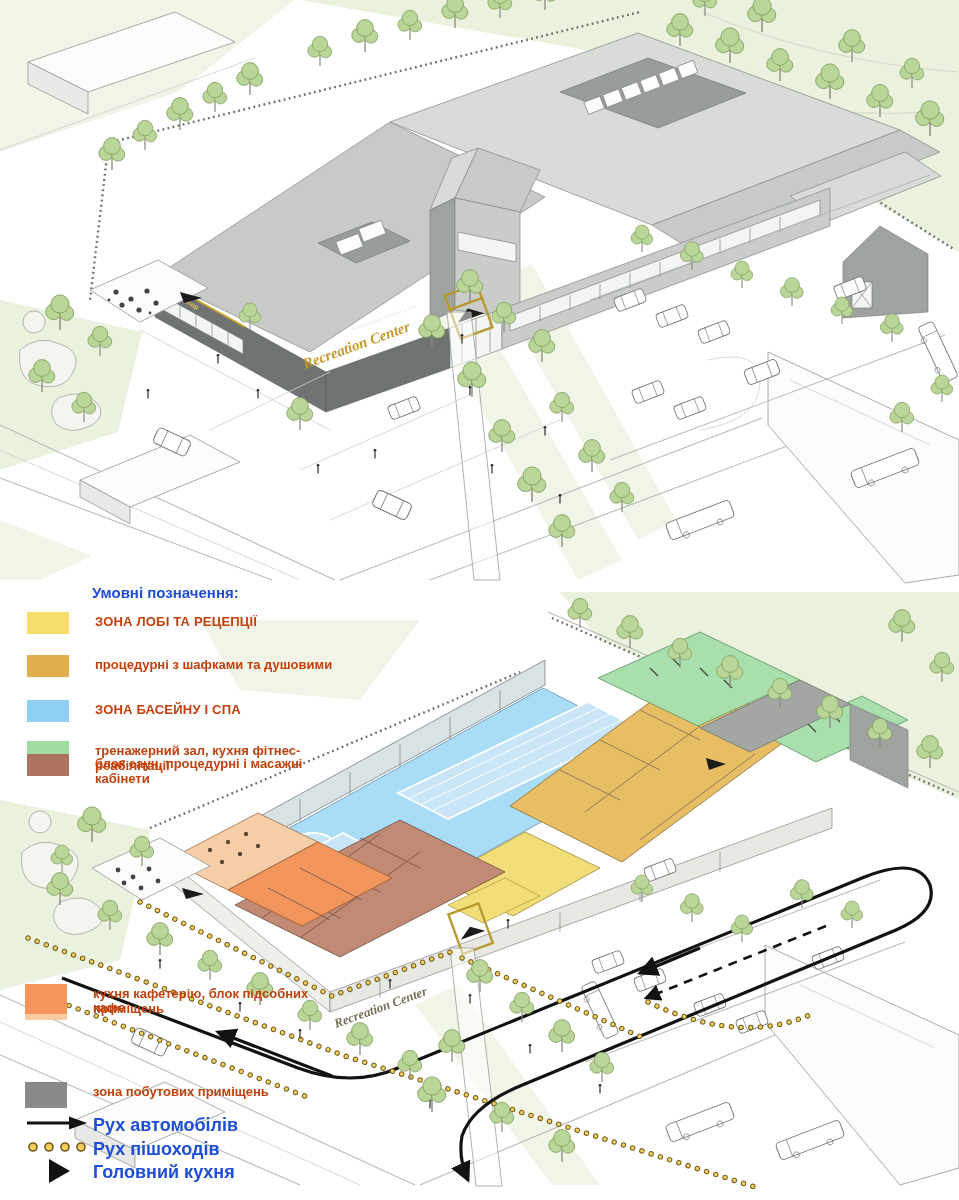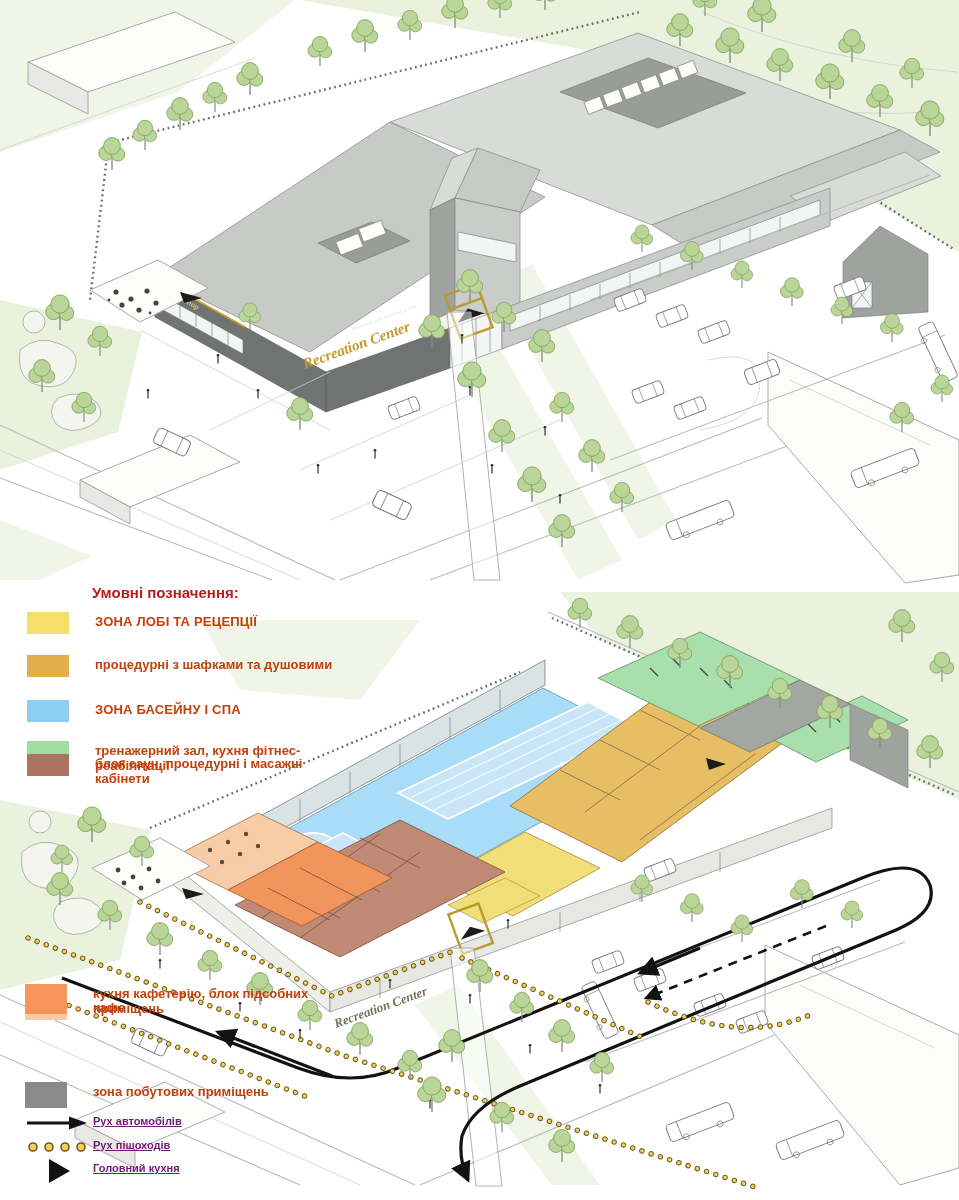--- a/index.html
+++ b/index.html
@@ -43,27 +43,27 @@
   .lane{stroke:#ffffff;stroke-width:.9;fill:none}
   .glassW{fill:#D9E2E5;stroke:#667074;stroke-width:.7}
   .gymM{stroke:#3E4A3E;stroke-width:1.2}
   .pplL{stroke:#2e2e2e;stroke-width:1.2}
   .signMain{font:italic bold 15px "Liberation Serif",serif;fill:#C59A2C}
   .signMainLow{font:italic bold 13px "Liberation Serif",serif;fill:#77705A}
   .signSub{font:bold 4.5px "Liberation Sans",sans-serif;fill:#ECECEA}
   .signCafe{font:bold 7px "Liberation Sans",sans-serif;fill:#D9C061}
 
   
-  .lg-title{position:absolute;left:92px;top:584px;font-size:15px;font-weight:bold;color:#b91c1c;}
+  .lg-title{position:absolute;left:92px;top:584px;font-size:15px;font-weight:bold;color:#1d4ed8;}
   .lrow{position:absolute;display:flex;align-items:flex-start;}
   .lsw{width:42px;height:22px;flex:0 0 42px;margin-right:26px;}
   .llab{width:250px;font-size:13px;font-weight:bold;color:#c2410c;line-height:1.15;padding-top:3px;}
   .llab.caps{font-size:13px;letter-spacing:.2px;}
   .sym{width:68px;flex:0 0 68px;display:flex;align-items:center;}
-  .slab{font-size:11px;font-weight:bold;color:#701a75;padding-top:1px;text-decoration:underline;}
+  .slab{font-size:18px;font-weight:bold;color:#1d4ed8;padding-top:1px;}
 </style>
 </head>
 <body>
 
 <div id="stage">
 
 <svg id="scene" width="959" height="1200" viewBox="0 0 959 1200">
   <defs>
     <marker id="ah" viewBox="0 0 10 10" refX="8.5" refY="5" markerWidth="6.5" markerHeight="6.5" orient="auto-start-reverse">
       <path d="M0 0 L10 5 L0 10 z" fill="#121212"></path>

